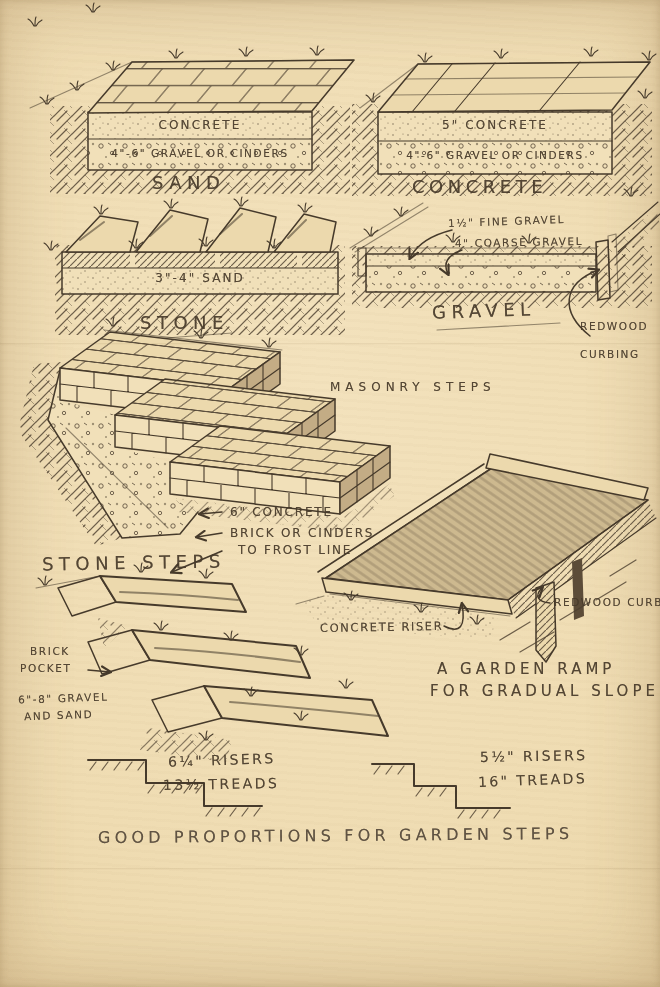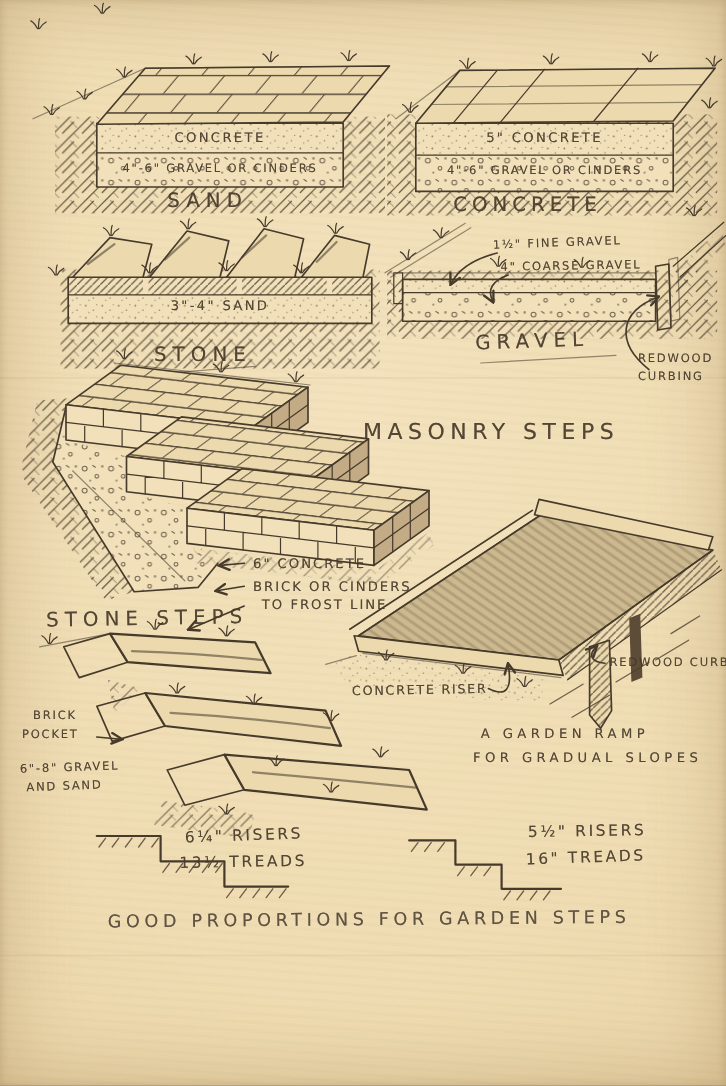--- a/index.html
+++ b/index.html
@@ -22,21 +22,21 @@
   .pe2{stroke:#4c3f2e;stroke-width:1;opacity:.4;fill:none;}
   .so{fill:none;stroke:#4c3f2e;stroke-width:1;opacity:.75;}
   .sf{fill:#4c3f2e;opacity:.5;}
   .sf2{fill:#4c3f2e;opacity:.65;}
   .pb{stroke:#453a2c;stroke-width:1.3;fill:none;opacity:.85;}
   .t{position:absolute;color:#473a2a;white-space:nowrap;opacity:.92;
      text-shadow:0 0 .6px rgba(71,58,42,.55);}
   .sm{font-size:10.5px;letter-spacing:1.6px;}
   .md{font-size:12px;letter-spacing:2.1px;}
   .num{font-size:14px;letter-spacing:2.4px;}
-  .big{font-size:12px;letter-spacing:4px;}
+  .big{font-size:15px;letter-spacing:4px;}
   .huge{font-size:18px;letter-spacing:5.5px;}
   .cap{font-size:16px;letter-spacing:4.2px;color:#54483a;}
   .ctr{transform:translateX(-50%);}
 </style>
 </head>
 <body>
 
 <div class="page">
 
 <svg width="660" height="987" viewBox="0 0 660 987">
@@ -313,23 +313,23 @@
 <div class="t sm ctr" style="left:495px;top:149px">4"-6" GRAVEL OR CINDERS</div>
 <div class="t huge" style="left:412px;top:176px;letter-spacing:4.5px">CONCRETE</div>
 
 <div class="t md ctr" style="left:200px;top:271px">3"-4" SAND</div>
 <div class="t huge" style="left:140px;top:312px">STONE</div>
 
 <div class="t sm" style="left:448px;top:215px;transform:rotate(-2deg)">1½" FINE GRAVEL</div>
 <div class="t sm" style="left:455px;top:236px;transform:rotate(-1deg)">4" COARSE GRAVEL</div>
 <div class="t huge" style="left:432px;top:300px;transform:rotate(-2deg)">GRAVEL</div>
 <div class="t sm" style="left:580px;top:320px">REDWOOD</div>
-<div class="t sm" style="left:580px;top:336px">CURBING</div>
-
-<div class="t big" style="left:330px;top:380px;font-size:20px;letter-spacing:5px">MASONRY STEPS</div>
+<div class="t sm" style="left:580px;top:348px">CURBING</div>
+
+<div class="t big" style="left:330px;top:380px;font-size:12px;letter-spacing:5px">MASONRY STEPS</div>
 <div class="t md" style="left:230px;top:505px;letter-spacing:1.8px">6" CONCRETE</div>
 <div class="t md" style="left:230px;top:526px;letter-spacing:1.8px">BRICK OR CINDERS</div>
 <div class="t md" style="left:238px;top:543px;letter-spacing:1.8px">TO FROST LINE</div>
 
 <div class="t huge" style="left:42px;top:552px;transform:rotate(-1deg)">STONE STEPS</div>
 <div class="t sm" style="left:30px;top:645px">BRICK</div>
 <div class="t sm" style="left:20px;top:662px">POCKET</div>
 <div class="t sm" style="left:18px;top:692px;transform:rotate(-2deg)">6"-8" GRAVEL</div>
 <div class="t sm" style="left:24px;top:709px;transform:rotate(-2deg)">AND SAND</div>
 

